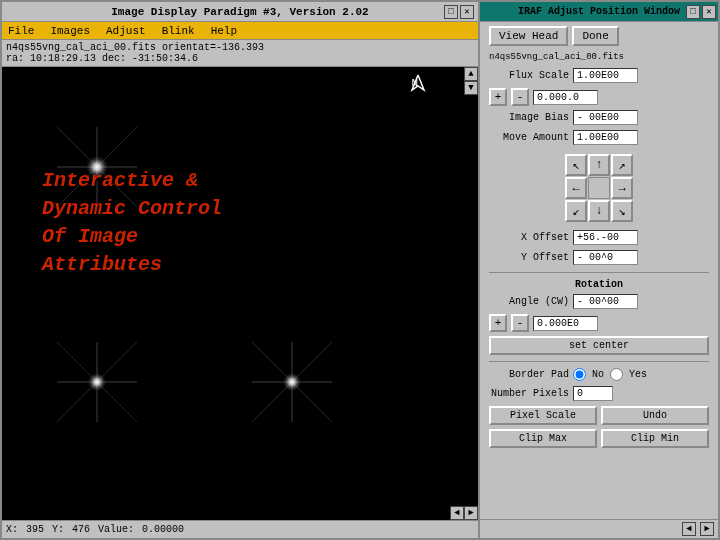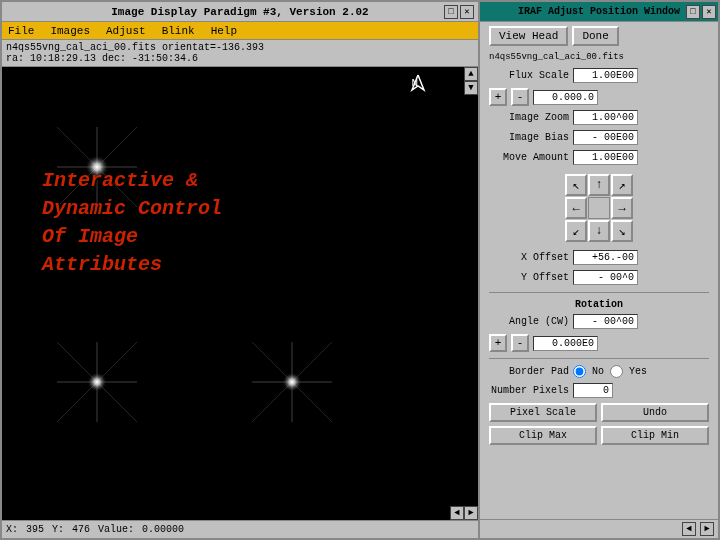--- a/index.html
+++ b/index.html
@@ -200,21 +200,20 @@
       text-align: right;
     }
 
     .field-value {
       background: #fff;
       border: 1px inset #888;
       padding: 1px 3px;
       font-size: 10px;
       font-family: 'Courier New', monospace;
       width: 65px;
-      text-align: right;
     }
 
     .flux-row {
       display: flex;
       align-items: center;
       gap: 4px;
     }
 
     .small-btn {
       background: #c0c0c0;
@@ -428,24 +427,20 @@
       <span class="field-label">Flux Scale</span>
       <input class="field-value" type="text" value="1.00E00" style="">
     </div>
 
     <div class="flux-row">
       <button class="small-btn">+</button>
       <button class="small-btn">-</button>
       <input class="field-value" type="text" value="0.000.0" style="">
     </div>
 
-    <div class="field-row">
-      <span class="field-label">Image Zoom</span>
-      <input class="field-value" type="text" value="1.00^00" style="">
-    </div>
 
     <div class="field-row">
       <span class="field-label">Image Bias</span>
       <input class="field-value" type="text" value="- 00E00" style="">
     </div>
 
     <div class="field-row">
       <span class="field-label">Move Amount</span>
       <input class="field-value" type="text" value="1.00E00" style="">
     </div>
@@ -482,20 +477,21 @@
       <span class="field-label">Angle (CW)</span>
       <input class="field-value" type="text" value="- 00^00" style="">
     </div>
 
     <div class="flux-row">
       <button class="small-btn">+</button>
       <button class="small-btn">-</button>
       <input class="field-value" type="text" value="0.000E0" style="">
     </div>
 
+    <button class="set-center-btn">set center</button>
 
     <div class="section-divider"></div>
 
     <div class="field-row">
       <span class="field-label">Border Pad</span>
       <div class="radio-row">
         <input type="radio" name="border" id="bno" checked="" style="">
         <label class="radio-label" for="bno">No</label>
         <input type="radio" name="border" id="byes" style="">
         <label class="radio-label" for="byes">Yes</label>

